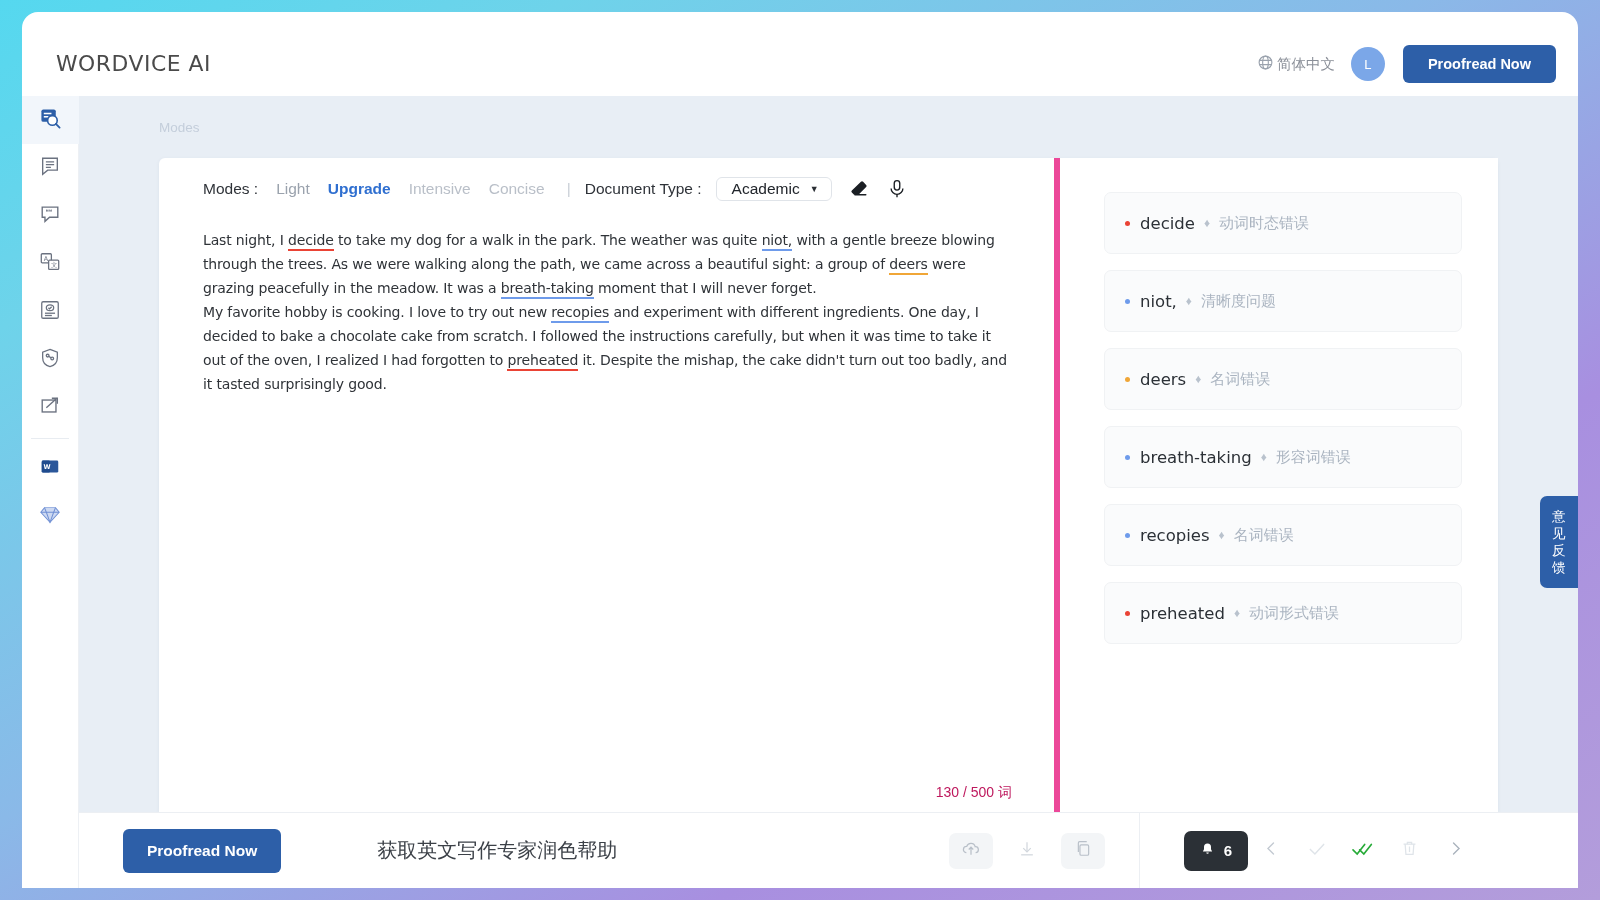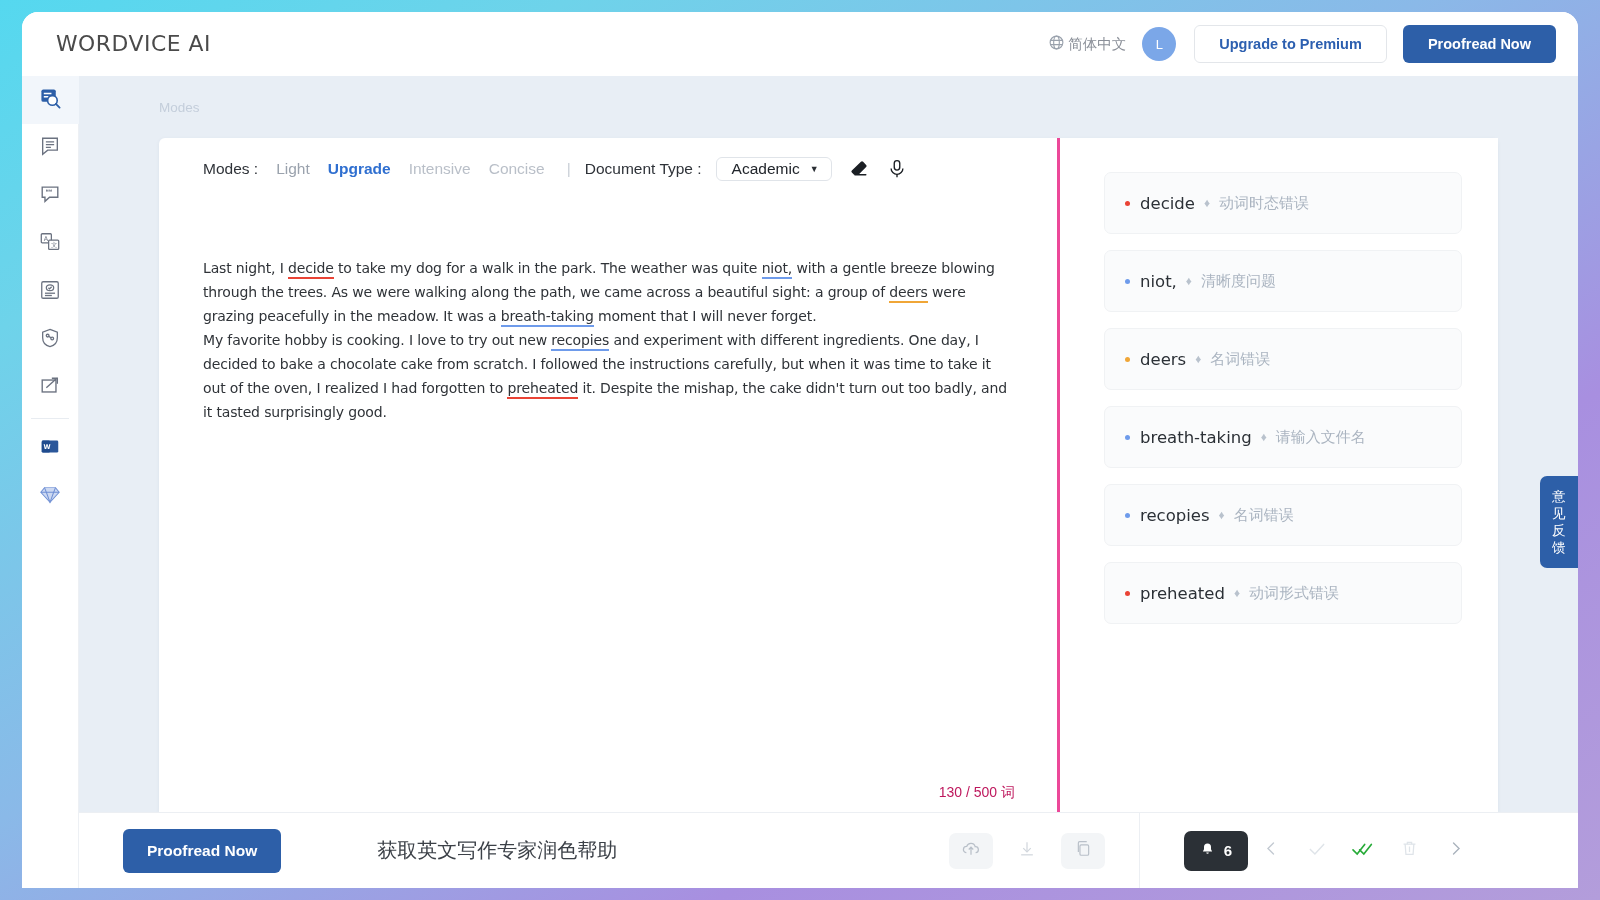--- a/index.html
+++ b/index.html
@@ -33,20 +33,21 @@
   
   #header {
     height: 64px;
     min-height: 64px;
     background: #ffffff;
     display: flex;
     align-items: center;
     padding: 0 22px 0 34px;
     position: relative;
     z-index: 5;
+    margin-top: 20px;
   }
   #brand-logo {
     font-size: 21px;
     letter-spacing: 0.5px;
     color: #4a4a4a;
     font-weight: 400;
     font-family: "DejaVu Sans", sans-serif;
     transform: scaleX(1.04);
     transform-origin: left center;
   }
@@ -166,22 +167,21 @@
     border-radius: 6px 6px 0 0;
     display: flex;
     min-height: 0;
     box-shadow: 0 1px 4px rgba(40,60,90,0.06);
   }
   #editor-left {
     flex: 1;
     display: flex;
     flex-direction: column;
     min-width: 0;
-    border-right: 3px solid #ec4899;
-    gap: 48px;
+    border-right: 6px solid #ec4899;
   }
 
   
   #modes-bar {
     height: 62px;
     min-height: 62px;
     display: flex;
     align-items: center;
     padding: 0 24px 0 44px;
     gap: 0;
@@ -374,21 +374,20 @@
             <ellipse cx="12" cy="12" rx="4" ry="9"></ellipse>
             <line x1="3" y1="9" x2="21" y2="9"></line>
             <line x1="3" y1="15" x2="21" y2="15"></line>
           </svg>
         </span>
         <span>简体中文</span>
       </div>
 
       <div id="avatar">L</div>
 
-      <button id="upgrade-btn">Upgrade to Premium</button>
 
       <button id="header-proofread-btn">Proofread Now</button>
     </div>
   </div>
 
   <div id="body-row">
 
     <div id="sidebar">
 
       <div class="side-item active">
@@ -558,21 +557,21 @@
               <div class="sug-card">
                 <span class="sug-dot orange"></span>
                 <span class="sug-word">deers</span>
                 <span class="sug-mid">♦</span>
                 <span class="sug-type">名词错误</span>
               </div>
               <div class="sug-card">
                 <span class="sug-dot blue"></span>
                 <span class="sug-word">breath-taking</span>
                 <span class="sug-mid">♦</span>
-                <span class="sug-type">请输入文件名</span>
+                <span class="sug-type">形容词错误</span>
               </div>
               <div class="sug-card">
                 <span class="sug-dot blue"></span>
                 <span class="sug-word">recopies</span>
                 <span class="sug-mid">♦</span>
                 <span class="sug-type">名词错误</span>
               </div>
               <div class="sug-card">
                 <span class="sug-dot red"></span>
                 <span class="sug-word">preheated</span>

